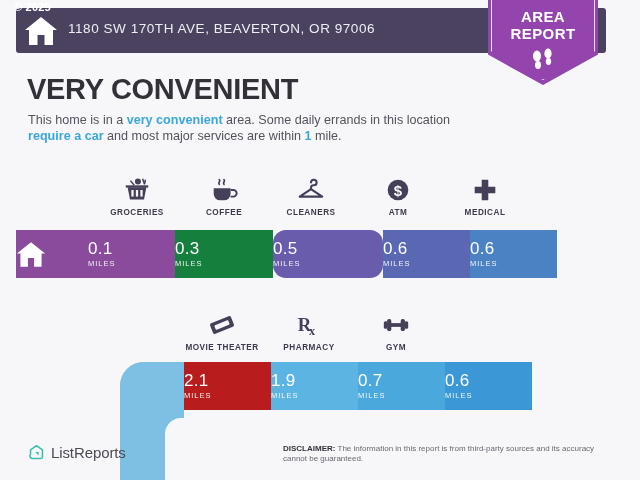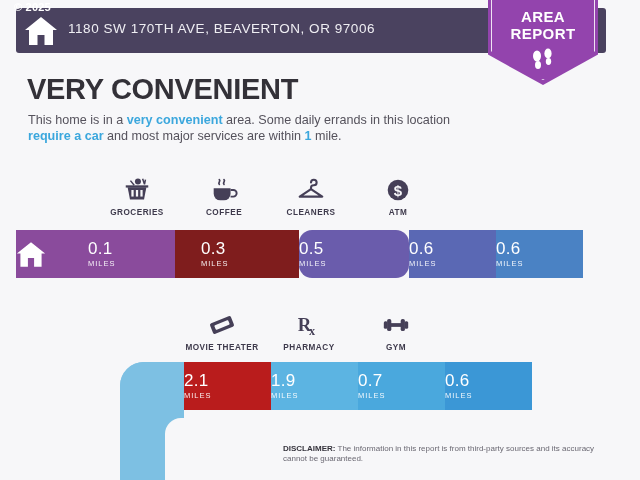--- a/index.html
+++ b/index.html
@@ -162,34 +162,42 @@
       </div>
       <div class="icon-cell" style="left: 261px;">
         <div class="icon-glyph">
           <svg width="30" height="30" viewBox="0 0 32 32">
             <circle cx="16" cy="16" r="11" fill="#453f57"></circle>
         <text x="16" y="22.5" text-anchor="middle" font-size="16" font-weight="bold" fill="#f7f7f9" font-family="Liberation Sans, sans-serif">$</text>
           </svg>
         </div>
         <div class="icon-label">ATM</div>
       </div>
+      <div class="icon-cell" style="left: 348px;">
+        <div class="icon-glyph">
+          <svg width="30" height="30" viewBox="0 0 32 32">
+            <path d="M12.5 5h7v7.5H27v7h-7.5V27h-7v-7.5H5v-7h7.5z" fill="#453f57"></path>
+          </svg>
+        </div>
+        <div class="icon-label">MEDICAL</div>
+      </div>
     </div>
 
   <div class="bar bar-r1">
     <div class="seg seg-home" style="background:#8a4b9c;">
       <svg class="home-bar" viewBox="0 0 34 30">
         <path d="M17 1 L33 14 L29 14 L29 29 L20.5 29 L20.5 19 L13.5 19 L13.5 29 L5 29 L5 14 L1 14 Z" fill="#ffffff"></path>
       </svg>
     </div>
     <div id="segs-r1" style="display:flex;">
         <div class="seg" style="width: 87px; background: rgb(138, 75, 156);">
           <div class="val">0.1</div>
           <div class="unit">MILES</div>
         </div>
-        <div class="seg" style="width: 98px; background: #7f1d1d; padding-left: 26px;">
+        <div class="seg" style="width: 98px; background: #15803d;">
           <div class="val">0.3</div>
           <div class="unit">MILES</div>
         </div>
         <div class="seg" style="width: 110px; background: rgb(106, 92, 172); border-radius: 13px;">
           <div class="val">0.5</div>
           <div class="unit">MILES</div>
         </div>
         <div class="seg" style="width: 87px; background: rgb(90, 104, 180);">
           <div class="val">0.6</div>
           <div class="unit">MILES</div>
@@ -254,17 +262,24 @@
           <div class="unit">MILES</div>
         </div>
         <div class="seg" style="width: 87px; background: rgb(59, 151, 214);">
           <div class="val">0.6</div>
           <div class="unit">MILES</div>
         </div>
       </div>
   </div>
 
   <div class="footer-panel"></div>
+  <div class="logo">
+    <svg width="17" height="17" viewBox="0 0 20 20">
+      <path d="M10 2 L17 7 L17 15 A2 2 0 0 1 15 17 L5 17 A3 3 0 0 1 3 12 L3 7 Z" fill="none" stroke="#3bbfad" stroke-width="1.8" stroke-linejoin="round"></path>
+      <path d="M8.5 9.5 L12.5 9.5 L12.5 13.5 Z" fill="#3bbfad"></path>
+    </svg>
+    <span class="logo-txt">ListReports</span>
+  </div>
   <div class="disclaimer">
     <b>DISCLAIMER:</b><span> The information in this report is from third-party sources and its accuracy cannot be guaranteed.</span>
   </div>
 
 </div>
 
 </body></html>

